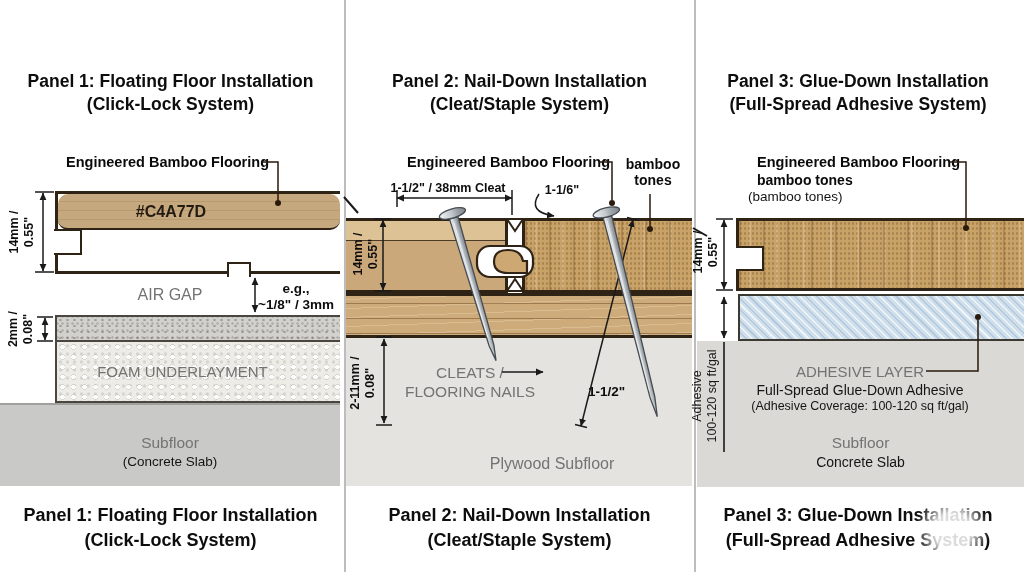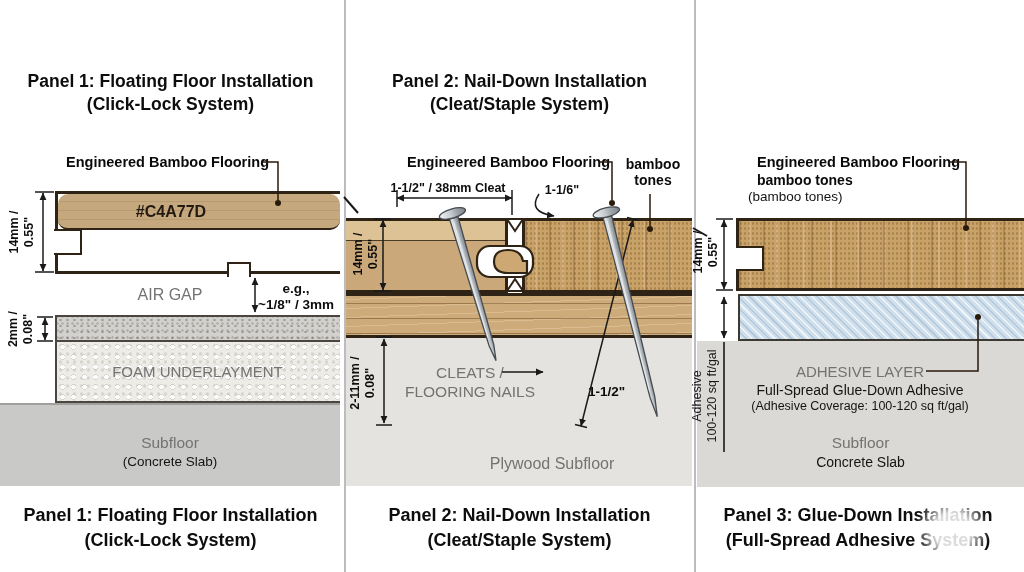--- a/index.html
+++ b/index.html
@@ -64,21 +64,21 @@
 
     <div class="abs txt big ctr" style="left:85px;top:286px;width:170px;font-size:16px;">AIR GAP</div>
     <div class="abs txt dim pre ctr" style="left:256px;top:281px;width:80px;font-size:13.5px;">e.g.,
 ~1/8" / 3mm</div>
 
     <div class="box speck" style="left:55px;top:315px;width:285px;height:27px;border:2.5px solid #4a463f;border-right:none;"></div>
     <div class="abs txt dim rot pre ctr" style="left:-29px;top:314px;width:100px;height:30px;">2mm /
 0.08"</div>
 
     <div class="box foam" style="left:55px;top:340px;width:285px;height:63px;border:2.5px solid #4a463f;border-right:none;"></div>
-    <div class="abs txt big ctr" style="left:55px;top:363px;width:285px;font-size:15px;">FOAM UNDERLAYMENT</div>
+    <div class="abs txt big ctr" style="left:40px;top:363px;width:285px;font-size:15px;">FOAM UNDERLAYMENT</div>
 
     <div class="box gray1" style="left:0;top:403px;width:340px;height:83px;"></div>
     <div class="abs txt big ctr" style="left:0;top:434px;width:340px;">Subfloor</div>
     <div class="abs txt sub ctr" style="left:0;top:454px;width:340px;">(Concrete Slab)</div>
 
     <div class="abs txt cap ctr pre" style="left:0;top:503px;width:341px;">Panel 1: Floating Floor Installation
 (Click-Lock System)</div>
   </div>
 
   <div class="abs" style="inset:0;">
@@ -106,20 +106,22 @@
     <div class="abs txt big ctr pre" style="left:388px;top:364px;width:164px;line-height:1.22;">CLEATS /
 FLOORING NAILS</div>
     <div class="abs txt dim" style="left:588px;top:384px;font-size:13.5px;">1-1/2"</div>
     <div class="abs txt big ctr" style="left:346px;top:455px;width:412px;font-size:16px;">Plywood Subfloor</div>
 
     <div class="abs txt cap ctr pre" style="left:346px;top:503px;width:347px;">Panel 2: Nail-Down Installation
 (Cleat/Staple System)</div>
   </div>
 
   <div class="abs" style="inset:0;">
+    <div class="abs txt ttl ctr pre" style="left:692px;top:70px;width:332px;">Panel 3: Glue-Down Installation
+(Full-Spread Adhesive System)</div>
     <div class="abs txt lbl" style="left:757px;top:154px;">Engineered Bamboo Flooring</div>
     <div class="abs txt lbl" style="left:757px;top:172px;font-size:14px;">bamboo tones</div>
     <div class="abs txt sub" style="left:748px;top:189px;">(bamboo tones)</div>
 
     <div class="box plank-border bamboo" style="left:736px;top:218px;width:288px;height:73px;border-right:none;"></div>
     <div class="box" style="left:736px;top:246px;width:28px;height:25px;background:#fff;border:2.5px solid #2f2315;border-left:none;"></div>
 
     <div class="box adhesive" style="left:738px;top:294px;width:286px;height:47px;border:2.5px solid #3c3a30;border-right:none;"></div>
     <div class="box gray3" style="left:697px;top:341px;width:327px;height:146px;"></div>
 

